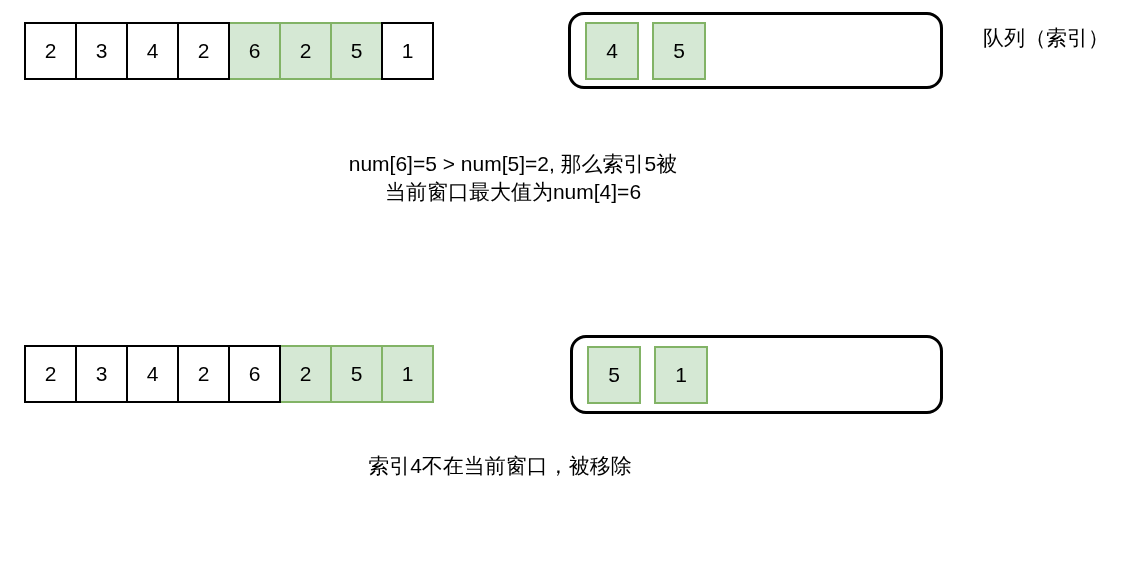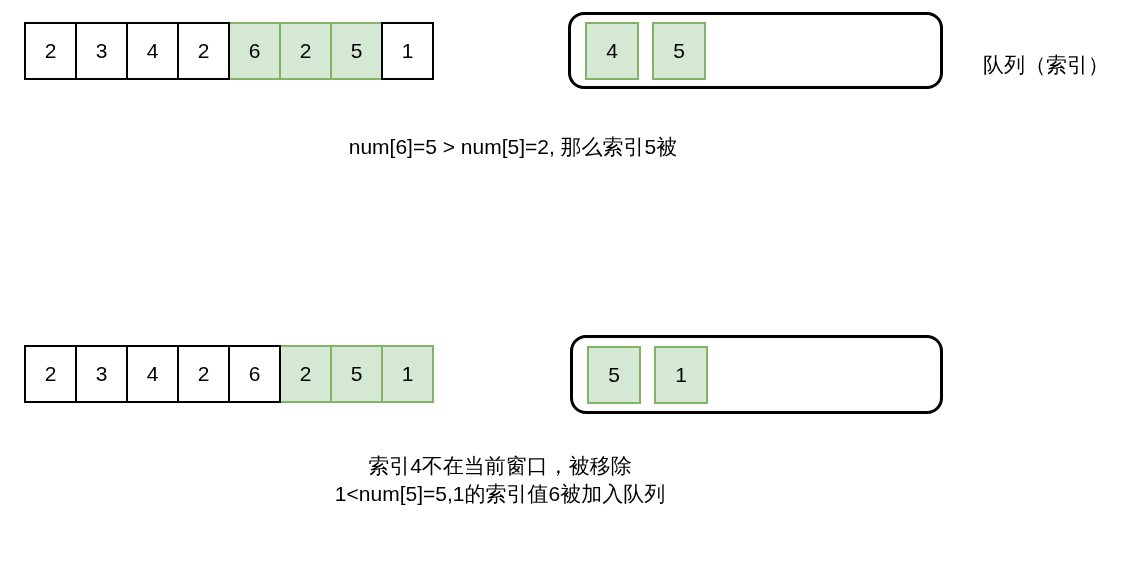--- a/index.html
+++ b/index.html
@@ -61,32 +61,32 @@
     background: #d5e8d4;
     display: flex;
     align-items: center;
     justify-content: center;
     font-size: 21px;
   }
   
   .queue-label {
     position: absolute;
     left: 983px;
-    top: 51px;
+    top: 24px;
     font-size: 21px;
     white-space: nowrap;
   }
   .caption {
     position: absolute;
     width: 420px;
     text-align: center;
     font-size: 21px;
     line-height: 28px;
   }
-  .caption-1 { left: 303px; top: 133px; }
+  .caption-1 { left: 303px; top: 150px; }
   .caption-2 { left: 290px; top: 452px; }
 
   
   #array-step-0 { left: 24px; top: 22px; }
   #array-step-1 { left: 24px; top: 345px; }
   #queue-step-0 { left: 568px; top: 12px;  width: 375px; height: 77px; }
   #queue-step-1 { left: 570px; top: 335px; width: 373px; height: 79px; }
 </style>
 </head>
 <body>
@@ -106,36 +106,36 @@
 
   <div class="queue-box" id="queue-step-0">
       <div class="qcell">4</div>
       <div class="qcell">5</div>
     </div>
 
   <div class="queue-label">队列（索引）</div>
 
   <div class="caption caption-1">
     <div>num[6]=5  &gt; num[5]=2, 那么索引5被</div>
+    <div>当前窗口最大值为num[4]=6</div>
   </div>
 
   <div class="array-strip" id="array-step-1">
       <div class="cell">2</div>
       <div class="cell">3</div>
       <div class="cell">4</div>
       <div class="cell">2</div>
       <div class="cell">6</div>
       <div class="cell green">2</div>
       <div class="cell green">5</div>
       <div class="cell green">1</div>
     </div>
 
   <div class="queue-box" id="queue-step-1">
       <div class="qcell">5</div>
       <div class="qcell">1</div>
     </div>
 
   <div class="caption caption-2">
     <div>索引4不在当前窗口，被移除</div>
-    <div>1&lt;num[5]=5,1的索引值6被加入队列</div>
   </div>
 
 </div>
 
 </body></html>

